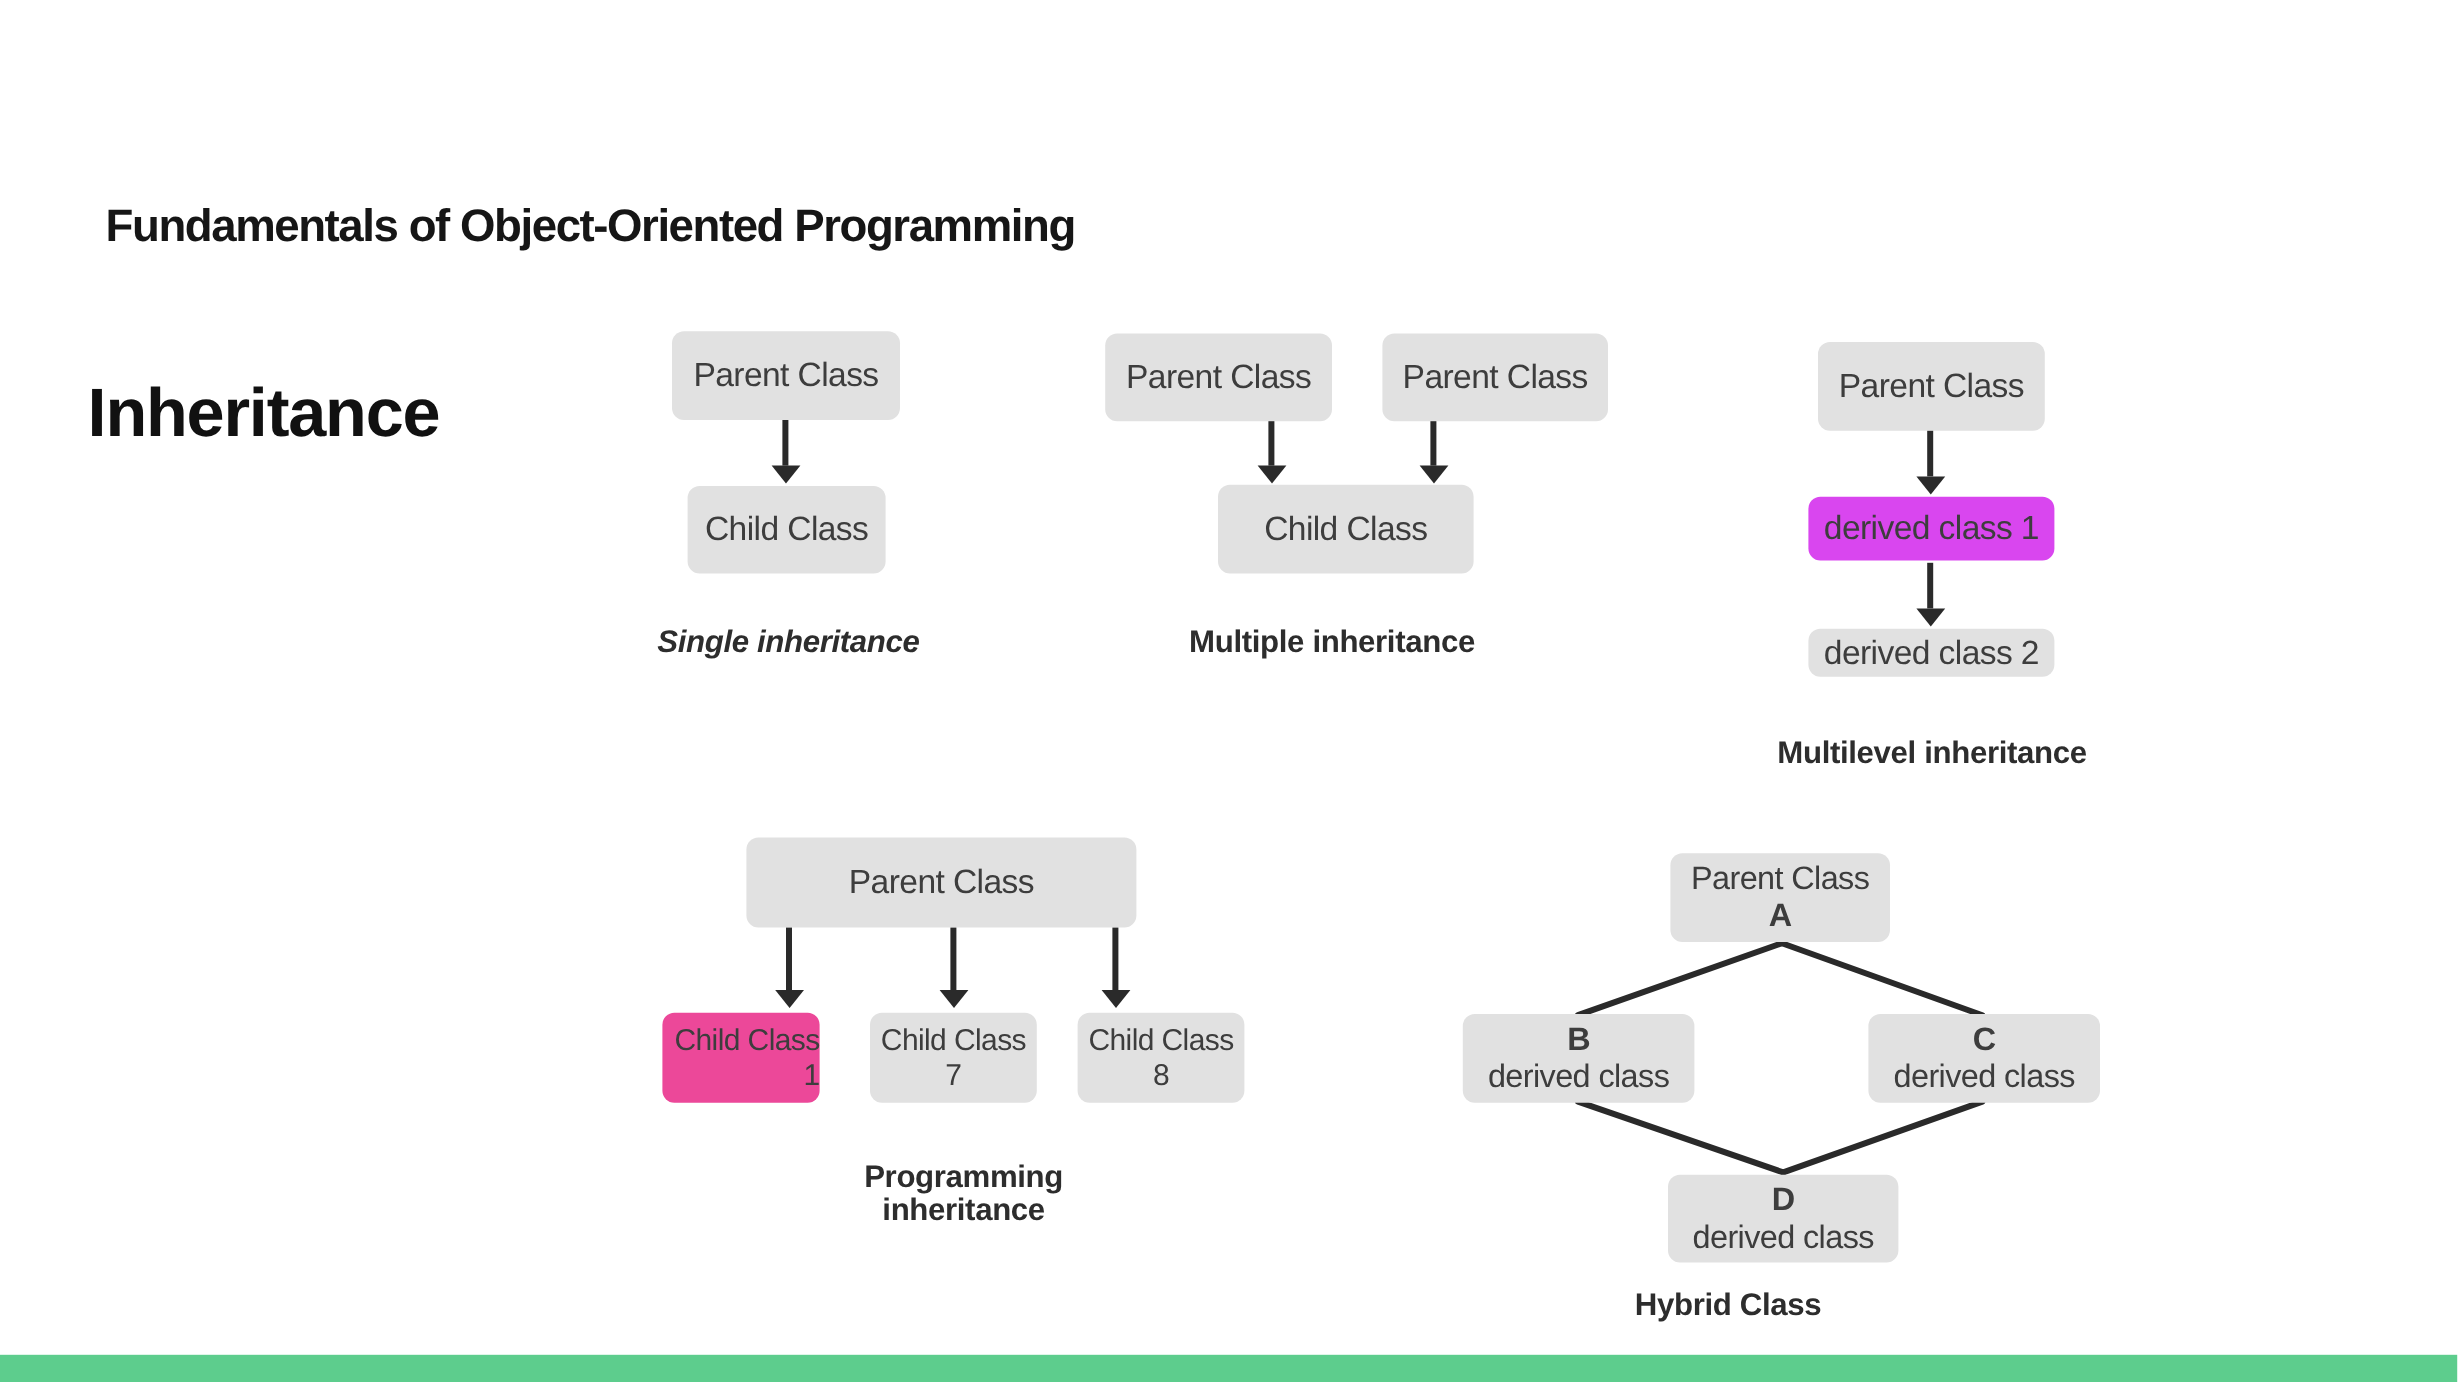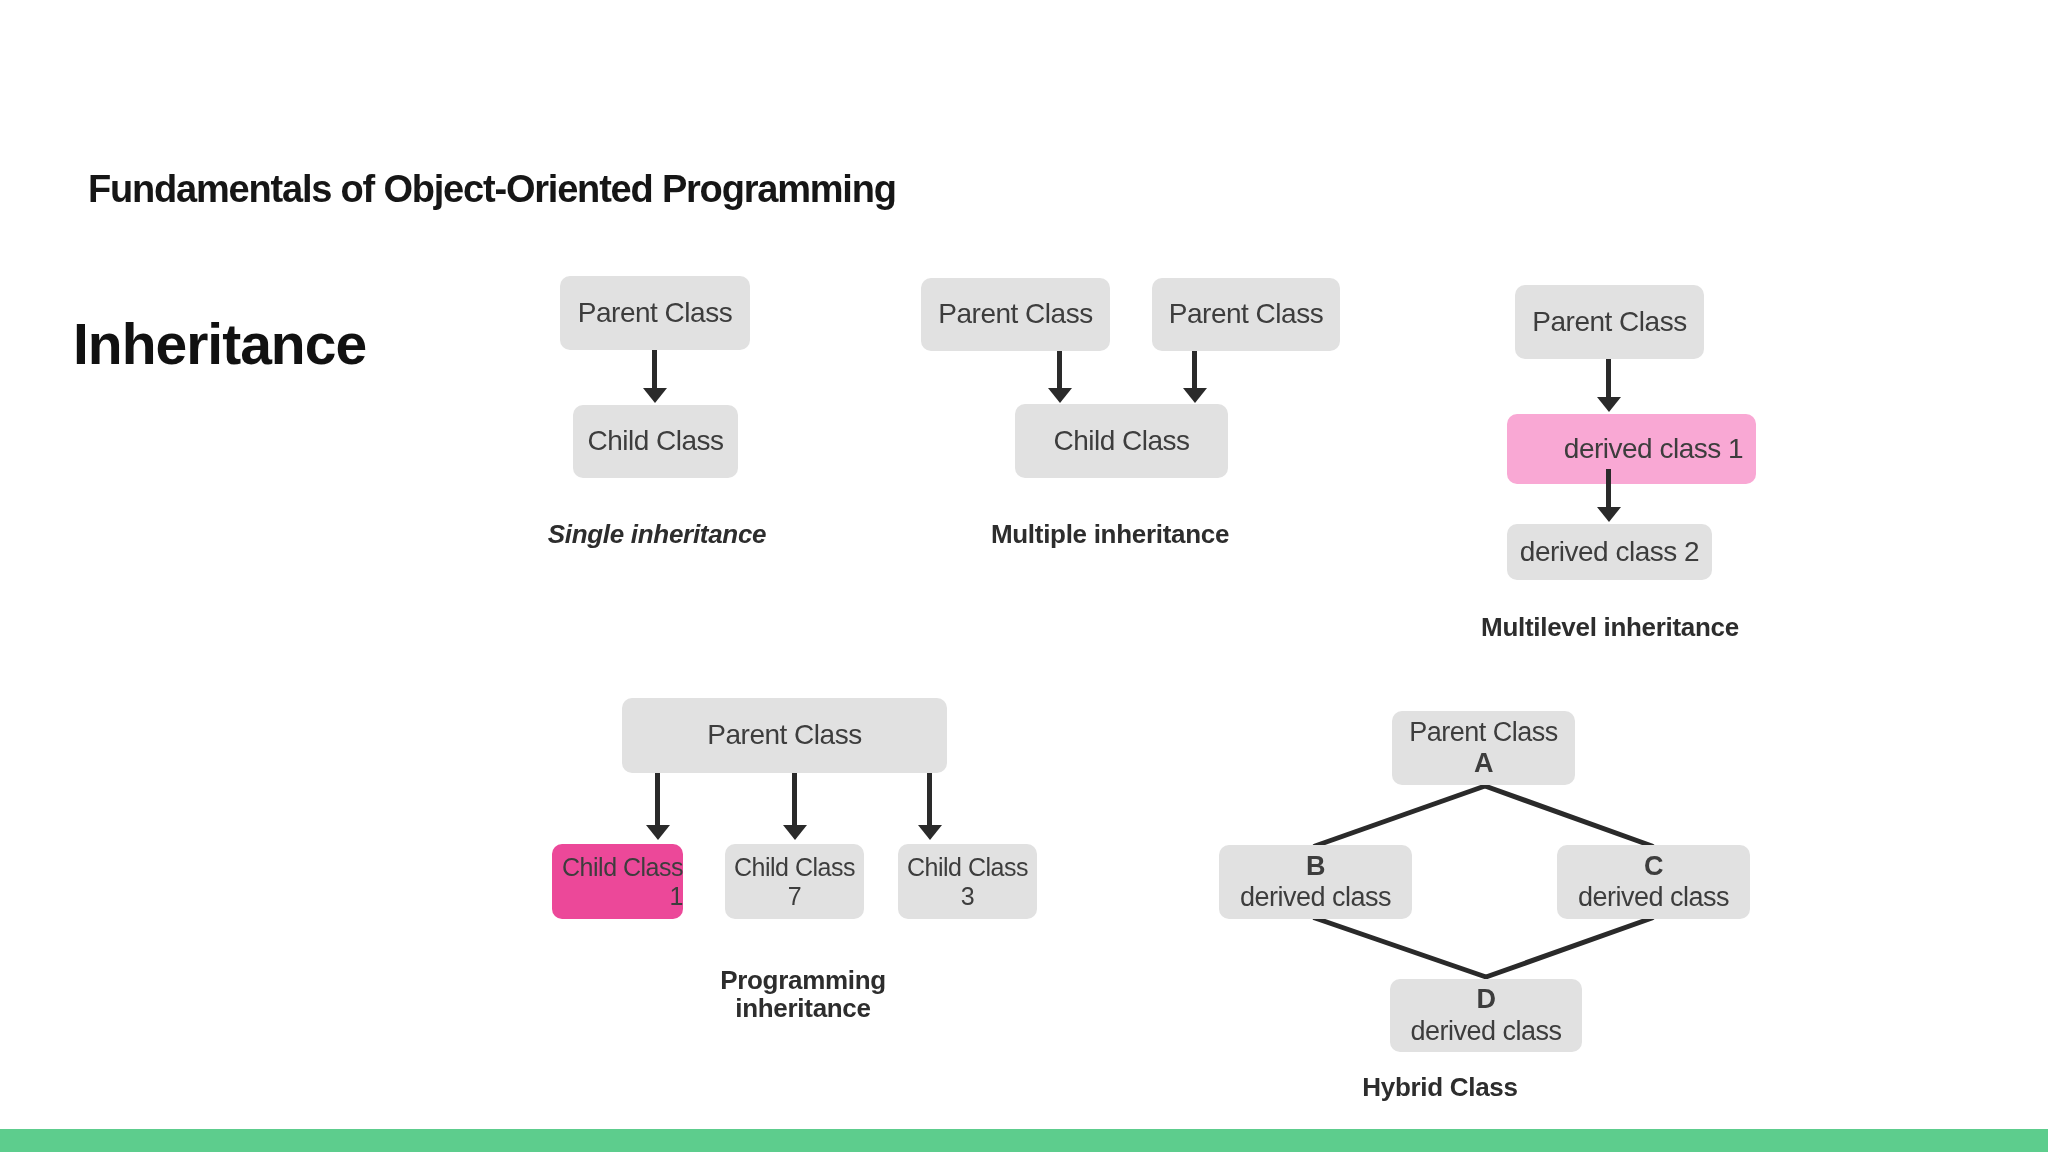--- a/index.html
+++ b/index.html
@@ -63,43 +63,43 @@
   <div class="arrow" style="left:1192px;top:351px;height:37px;"></div>
   <div class="node" style="left: 1015px; top: 404px; width: 213px; height: 74px; background: rgb(225, 225, 225);">
     <span>Child Class</span>
   </div>
   <div class="caption" style="left:960px;top:520px;width:300px;">Multiple inheritance</div>
 
   <div class="node" style="left: 1515px; top: 285px; width: 189px; height: 74px; background: rgb(225, 225, 225);">
     <span>Parent Class</span>
   </div>
   <div class="arrow" style="left:1606px;top:359px;height:38px;"></div>
-  <div class="node" style="left: 1507px; top: 414px; width: 205px; height: 70px; background: #f9a8d4; padding-left: 44px;">
+  <div class="node" style="left: 1507px; top: 414px; width: 205px; height: 53px; background: #d946ef;">
     <span>derived class 1</span>
   </div>
   <div class="arrow" style="left:1606px;top:469px;height:38px;"></div>
-  <div class="node" style="left: 1507px; top: 524px; width: 205px; height: 56px; background: rgb(225, 225, 225);">
+  <div class="node" style="left: 1507px; top: 524px; width: 205px; height: 40px; background: rgb(225, 225, 225);">
     <span>derived class 2</span>
   </div>
   <div class="caption" style="left:1460px;top:613px;width:300px;">Multilevel inheritance</div>
 
   <div class="node" style="left: 622px; top: 698px; width: 325px; height: 75px; background: rgb(225, 225, 225);">
     <span>Parent Class</span>
   </div>
   <div class="arrow" style="left:655px;top:773px;height:52px;"></div>
   <div class="arrow" style="left:792px;top:773px;height:52px;"></div>
   <div class="arrow" style="left:927px;top:773px;height:52px;"></div>
   <div class="node small-text" style="left: 552px; top: 844px; width: 131px; height: 75px; background: #ec4899; text-align: right;">
     <span>Child Class 1</span>
   </div>
   <div class="node small-text" style="left: 725px; top: 844px; width: 139px; height: 75px; background: rgb(225, 225, 225);">
     <span>Child Class 7</span>
   </div>
   <div class="node small-text" style="left: 898px; top: 844px; width: 139px; height: 75px; background: rgb(225, 225, 225);">
-    <span>Child Class 3</span>
+    <span>Child Class 8</span>
   </div>
   <div class="caption" style="left:653px;top:966px;width:300px;">Programming inheritance</div>
 
   <svg class="connector-svg" viewBox="0 0 2048 1152">
     <line x1="1485" y1="786" x2="1315" y2="846" stroke="#2a2a2a"></line>
     <line x1="1485" y1="786" x2="1652" y2="846" stroke="#2a2a2a"></line>
     <line x1="1315" y1="918" x2="1486" y2="977" stroke="#2a2a2a"></line>
     <line x1="1652" y1="918" x2="1486" y2="977" stroke="#2a2a2a"></line>
   </svg>
   <div class="node two-line" style="left: 1392px; top: 711px; width: 183px; height: 74px; background: rgb(225, 225, 225);">

